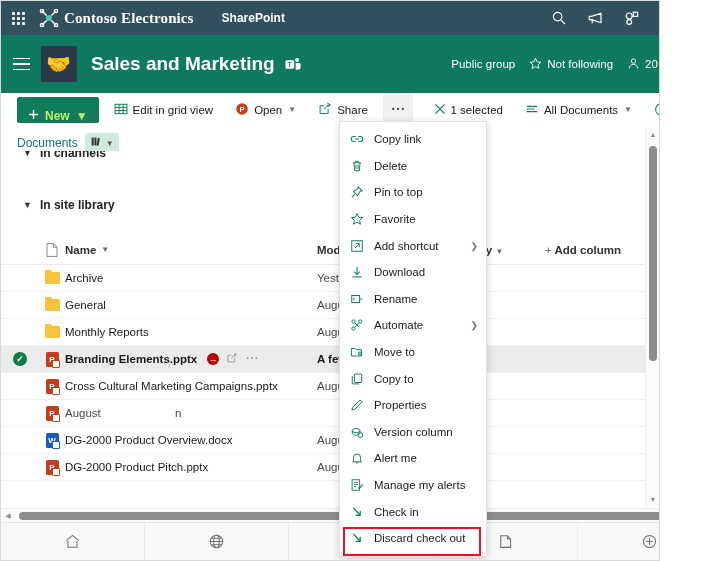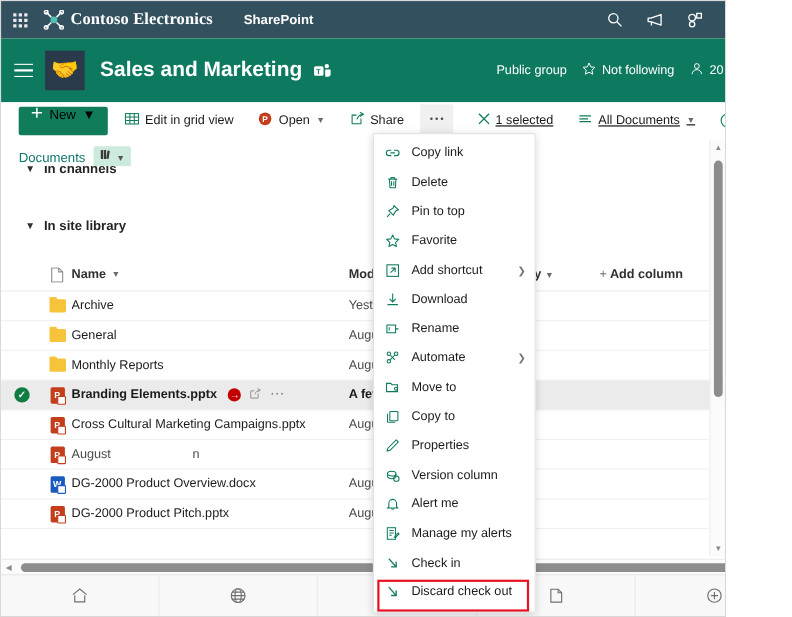--- a/index.html
+++ b/index.html
@@ -96,34 +96,34 @@
 
   
   .command-bar {
     position: absolute; top: 92px; left: 0;
     width: 720px; height: 34px;
     background: #ffffff;
     display: flex; align-items: center;
     border-bottom: 1px solid #ffffff;
   }
   .btn-new {
-    background: #107c5c; color: #000000;
+    background: #107c5c; color: #bef264;
     height: 26px; margin-left: 16px; padding: 0 11px;
-    display: flex; align-items: flex-start; gap: 6px;
-    font-size: 12px; font-weight: normal; border-radius: 2px; cursor: pointer;
+    display: flex; align-items: flex-end; gap: 6px;
+    font-size: 12px; font-weight: bold; border-radius: 2px; cursor: pointer;
   }
   .cmd {
     display: flex; align-items: center; gap: 5px;
     height: 30px; padding: 0 7px; margin-left: 8px;
     font-size: 11.5px; color: #1a1a1a; cursor: pointer;
     white-space: nowrap;
   }
   .cmd.active { background: #f0f0f0; }
   .cmd .chev { color: #6b6b6b; font-size: 8px; margin-left: 1px; }
-  .cmd-right { margin-left: auto; display: flex; align-items: center; padding-right: 8px; text-decoration: underline; }
+  .cmd-right { margin-left: auto; display: flex; align-items: center; padding-right: 8px; }
 
   
   .lib-title-row {
     position: absolute; top: 126px; left: 0;
     width: 720px; height: 32px;
     display: flex; align-items: center;
     background: #ffffff;
   }
   .lib-title {
     margin-left: 16px; font-size: 12px; color: #0f766e; text-align: center;

